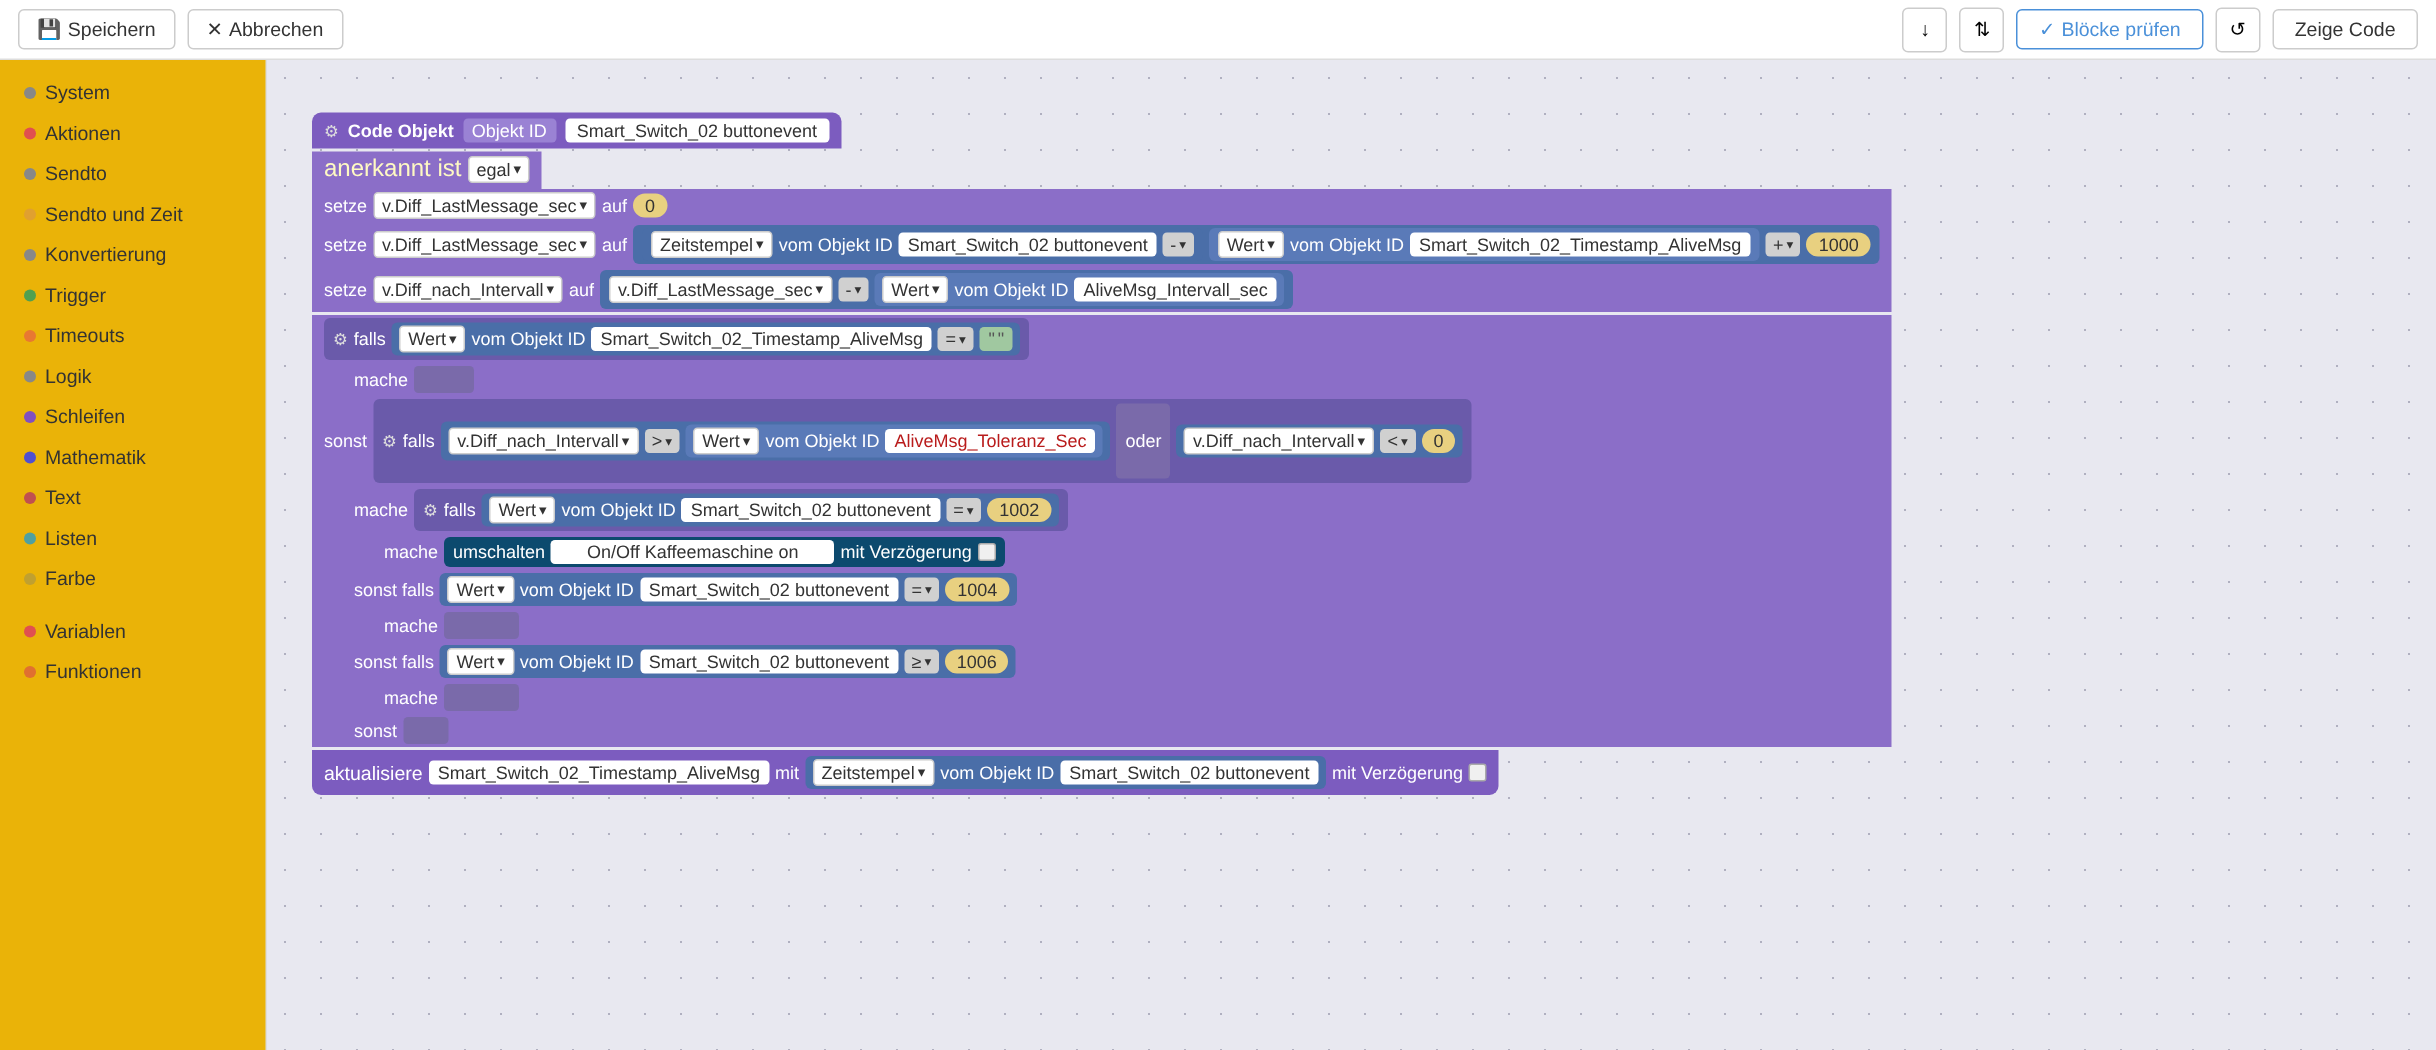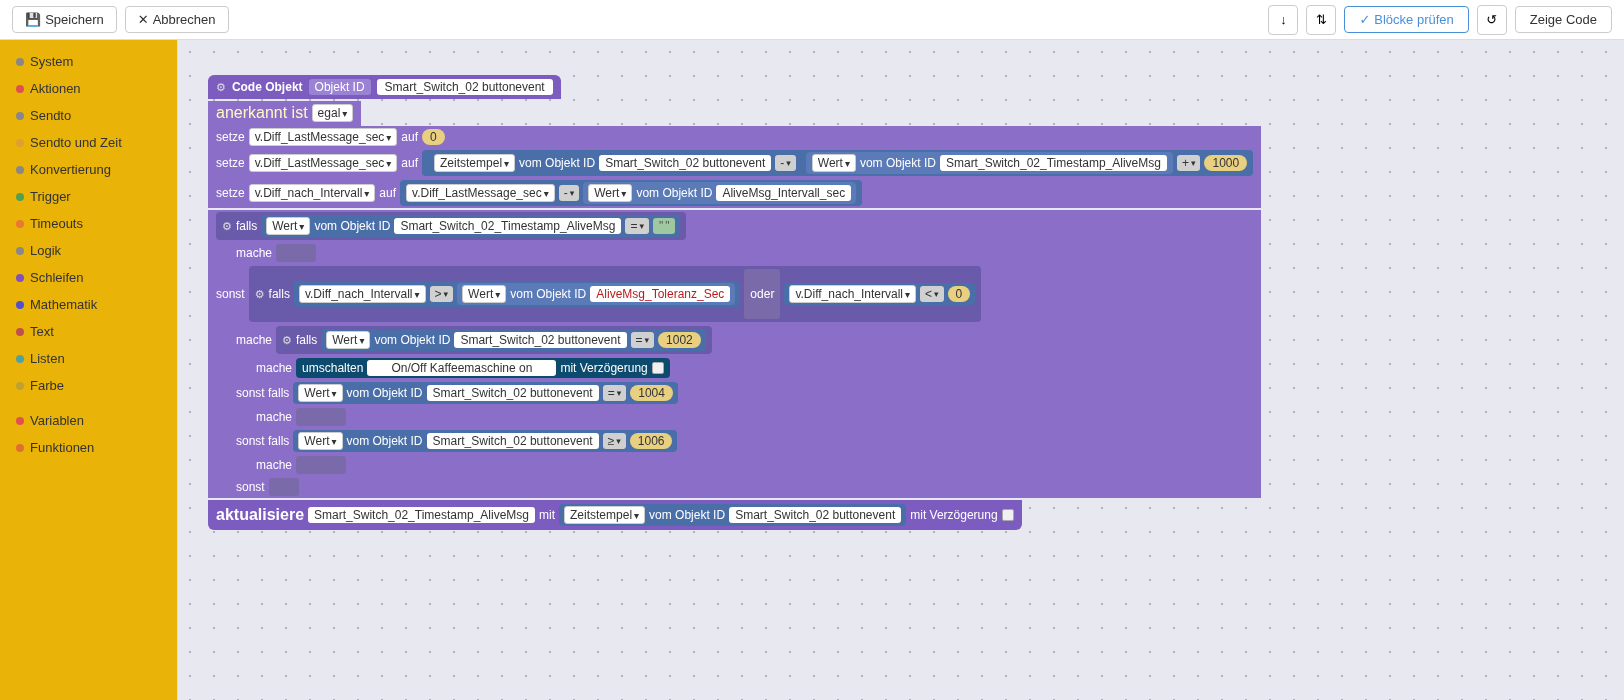--- a/index.html
+++ b/index.html
@@ -354,21 +354,21 @@
         </div>
 
         
         <div style="background:#8b6ec8; padding:2px 8px 2px 28px; display:flex; align-items:center; gap:4px;">
           <span style="color:#fff; font-size:12px;">sonst</span>
           <div style="background:#7a6aaa; border-radius:3px; width:30px; height:18px;"></div>
         </div>
 
         
         <div style="background:#7c5cbf; border-radius:0 0 6px 6px; padding:4px 8px; display:inline-flex; align-items:center; gap:4px; margin-top:2px; flex-wrap:wrap;">
-          <span style="color:#fff; font-size:16px;font-weight:bold;">aktualisiere</span>
+          <span style="color:#fff; font-size:13px;">aktualisiere</span>
           <span style="background:#fff; border-radius:3px; padding:1px 6px; color:#333; font-size:12px;">Smart_Switch_02_Timestamp_AliveMsg</span>
           <span style="color:#fff; font-size:12px;">mit</span>
           <div style="background:#4a6ea8; border-radius:4px; padding:2px 5px; display:inline-flex; align-items:center; gap:4px;">
             <span class="blk-dropdown">Zeitstempel</span>
             <span style="color:#fff; font-size:12px;">vom Objekt ID</span>
             <span style="background:#fff; border-radius:3px; padding:1px 6px; color:#333; font-size:12px;">Smart_Switch_02 buttonevent</span>
           </div>
           <span style="color:#fff; font-size:12px;">mit Verzögerung</span>
           <span class="checkbox-sm"></span>
         </div>

